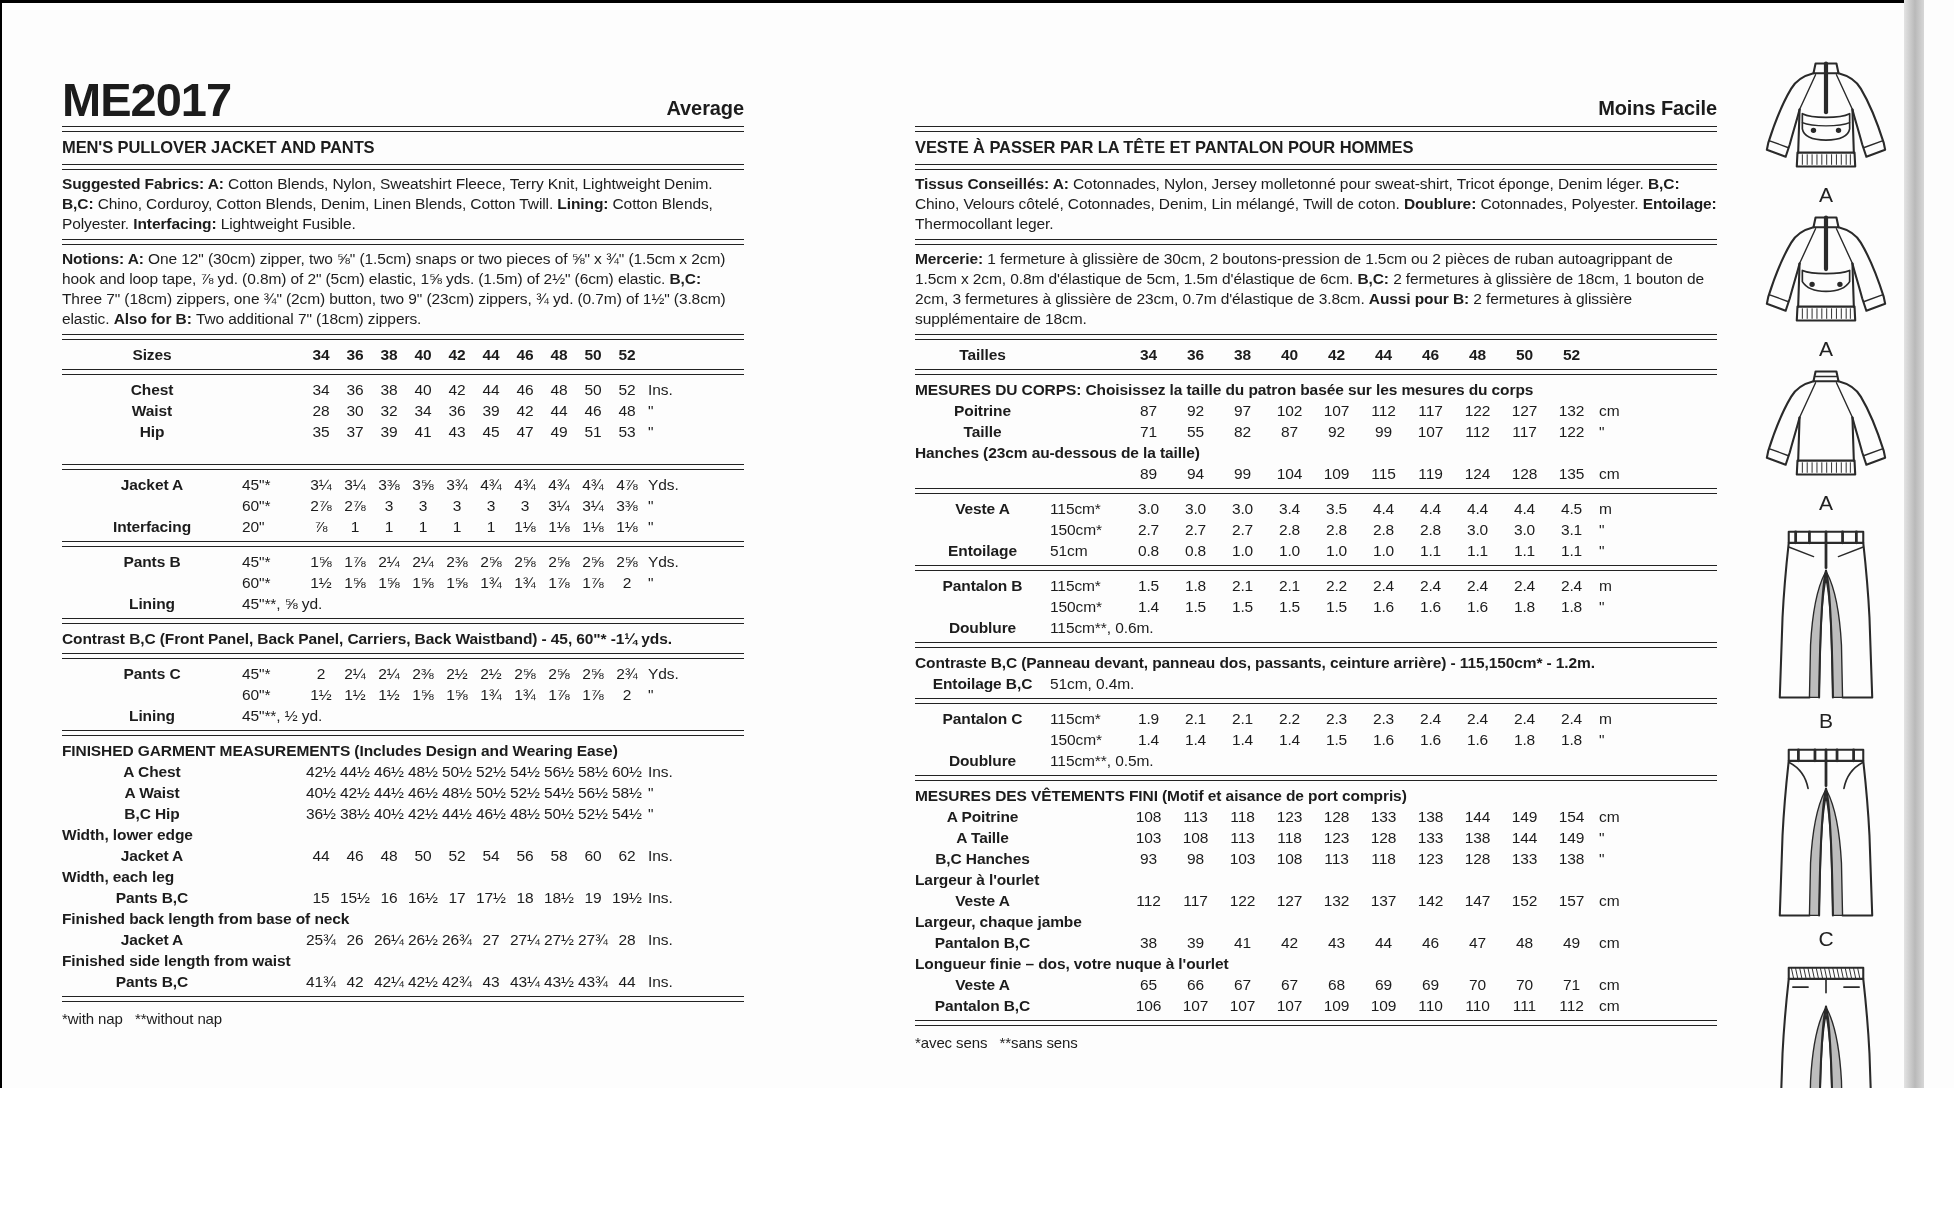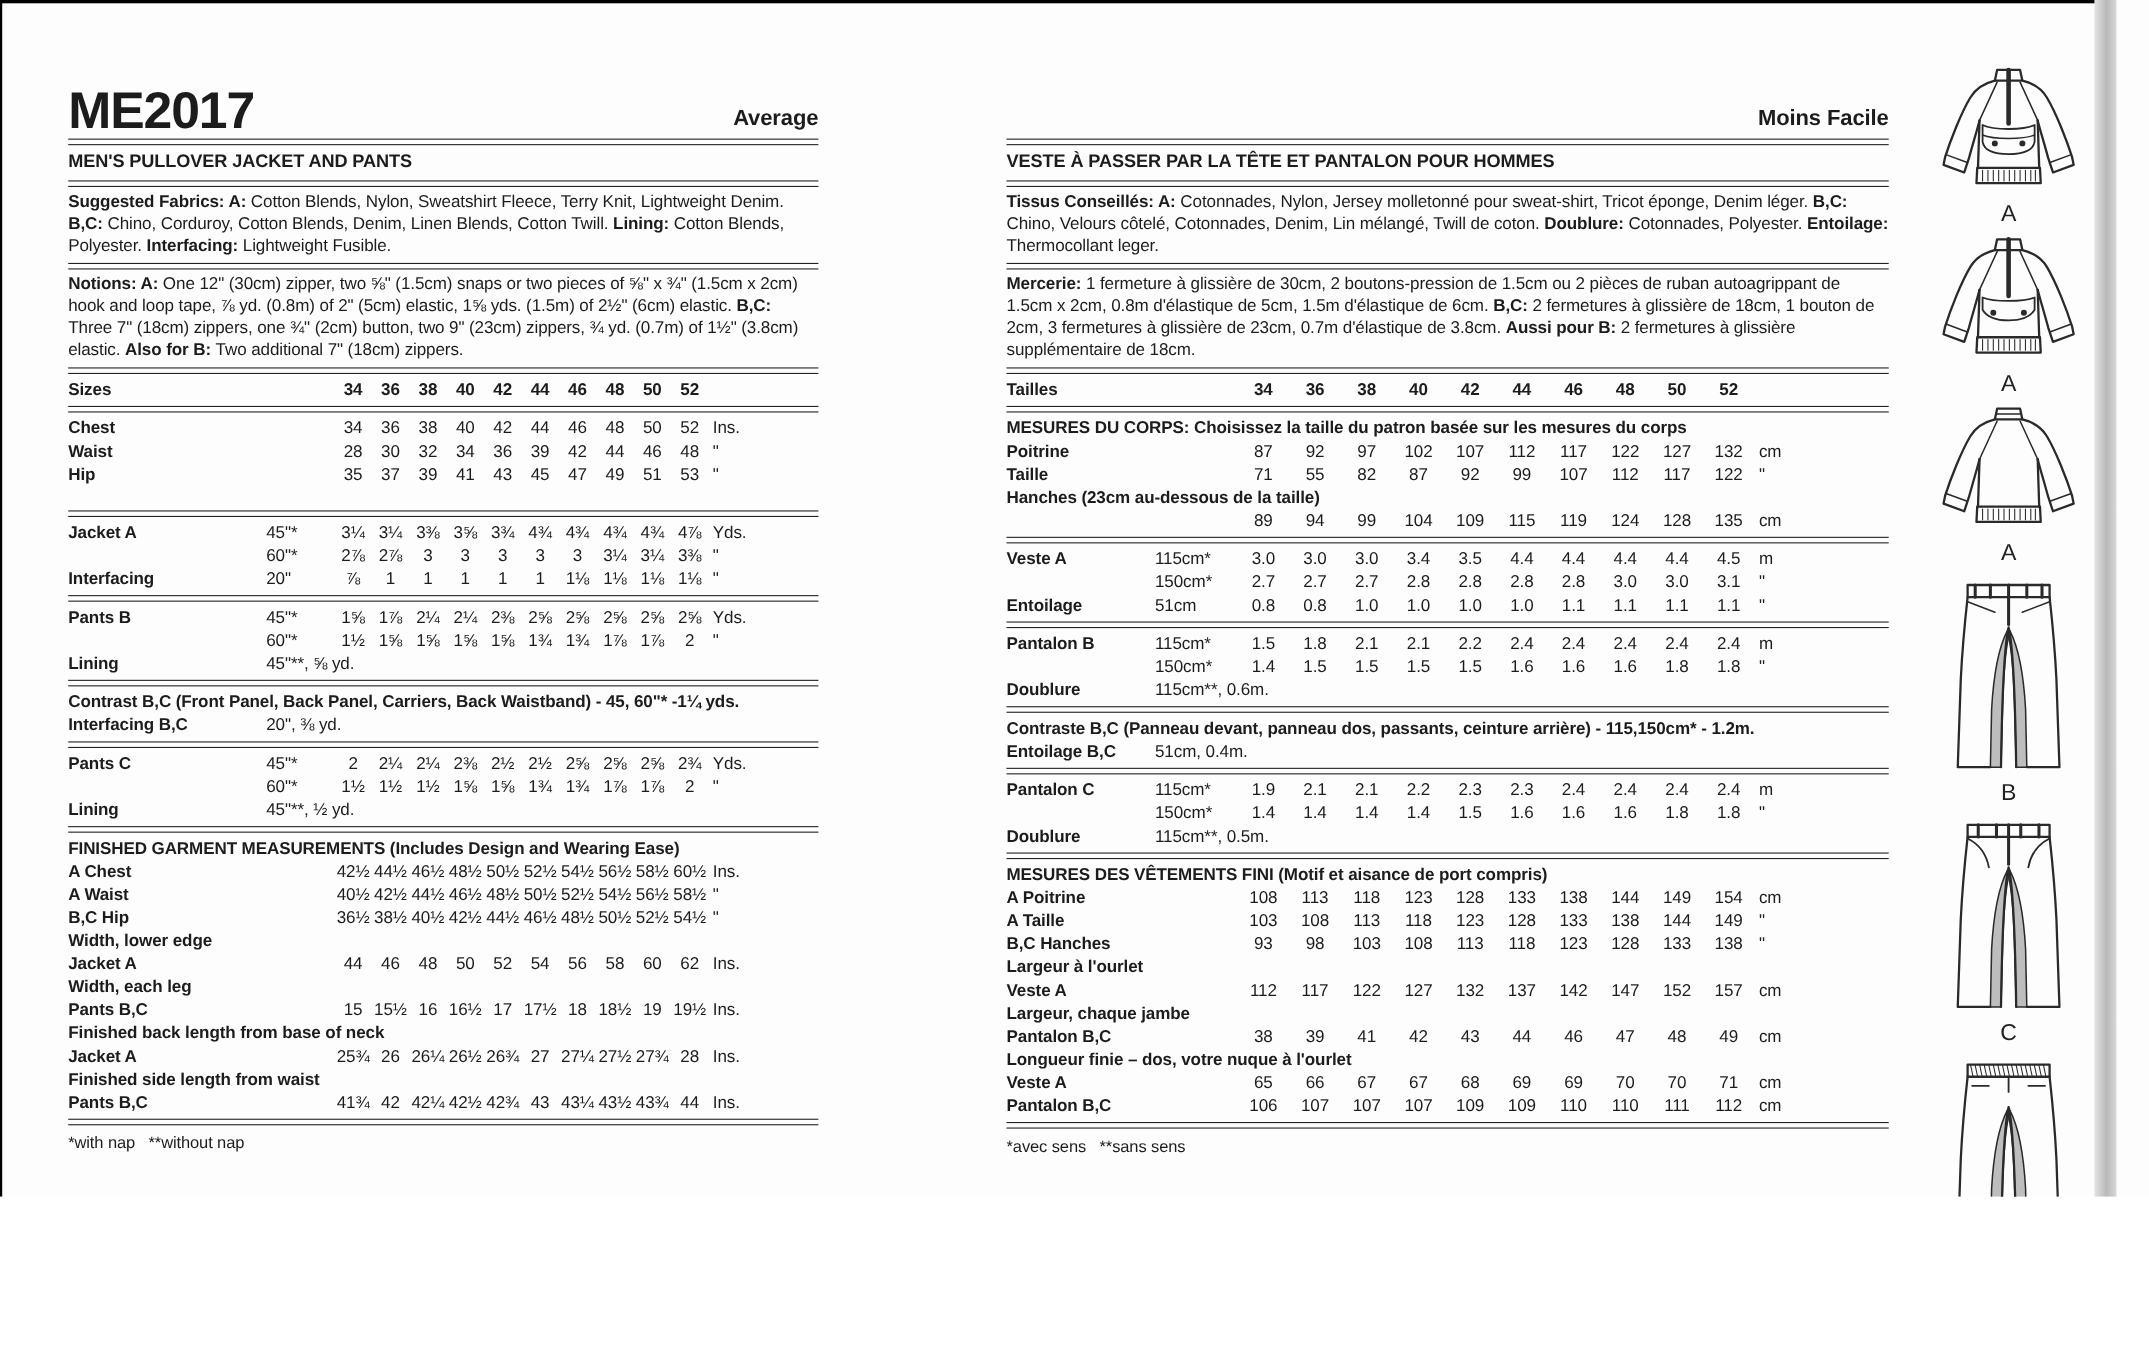--- a/index.html
+++ b/index.html
@@ -19,21 +19,21 @@
   .dbl{height:4px;border-top:1.6px solid #222;border-bottom:1.6px solid #222;margin:4px 0;}
   .h1{font-size:16.5px;font-weight:bold;padding:2px 0 3px 0;}
   p.body{font-size:15.5px;line-height:20px;margin:3px 0 5px 0;}
   .s{font-weight:normal;} .s.b{font-weight:bold;}
   .gap{height:18px;}
   .tbl{width:100%;}
   .r{display:grid;align-items:baseline;line-height:21px;font-size:15.5px;}
   .col-en .r{grid-template-columns:180px 62px repeat(10,34px) 44px;}
   .col-fr .r{grid-template-columns:135px 75px repeat(10,47px) 40px;}
   .r .c{white-space:nowrap;overflow:visible;}
-  .c.lab{font-weight:bold;}
+  .c.lab{font-weight:bold;text-align:center;}
   .c.v{text-align:center;}
   .c.u{padding-left:4px;}
   .r[data-kind="sz"] .c{font-weight:bold;}
   .r[data-kind="txt"]{display:block;font-weight:bold;}
   .col-en .r[data-kind="free"]{grid-template-columns:180px 1fr;}
   .col-fr .r[data-kind="free"]{grid-template-columns:135px 1fr;}
   .footnote{font-size:15px;margin-top:8px;}
   .rail{position:absolute;left:1742px;top:58px;width:168px;display:flex;flex-direction:column;align-items:center;}
   figure{margin:0 0 6px 0;display:flex;flex-direction:column;align-items:center;}
   figcaption{font-size:21px;line-height:22px;margin-top:-2px;color:#222;}
@@ -226,25 +226,20 @@
     
     
     
     
     
     
     
     
     
     
-  </div>
-        <div class="r" data-kind="free">
-    <span class="c lab">Interfacing B,C</span>
-    <span class="c w">20", ⅜ yd.</span>
-
   </div>
       </div>
     <div class="dbl"></div>
     <div class="tbl">
         <div class="r" data-kind="data">
     <span class="c lab">Pants C</span>
     <span class="c w">45"*</span>
     <span class="c v">2</span>
     <span class="c v">2¼</span>
     <span class="c v">2¼</span>

